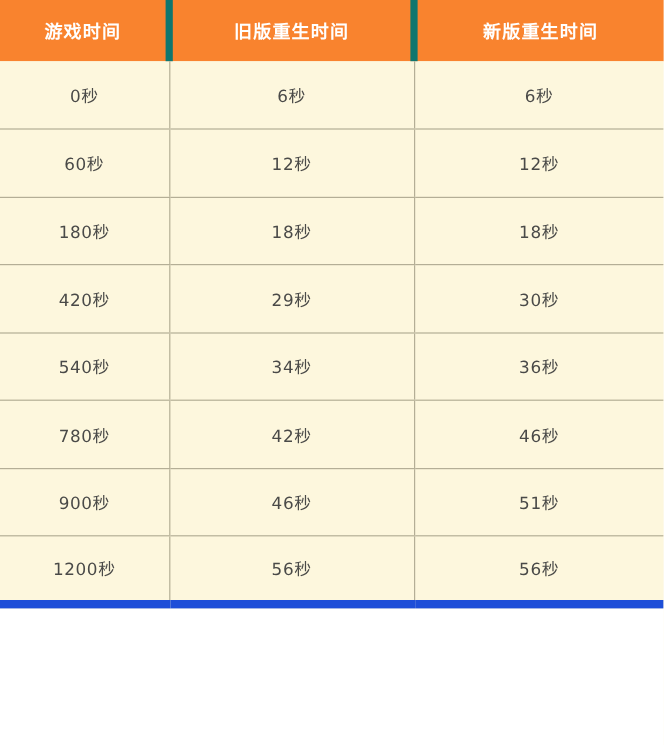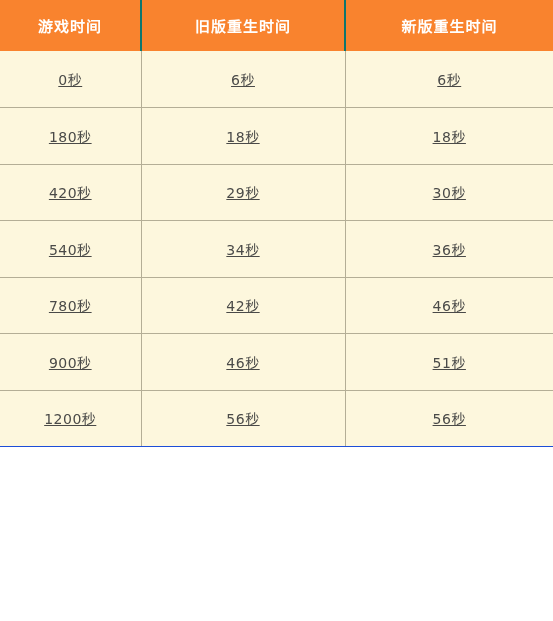--- a/index.html
+++ b/index.html
@@ -40,45 +40,44 @@
     font-weight: bold;
     letter-spacing: 1px;
     text-align: center;
     vertical-align: middle;
     background: #f9832e;
     border: 0;
     box-sizing: border-box;
   }
   .respawn-table th.col-old,
   .respawn-table th.col-new {
-    border-left: 2px solid #0f766e;
+    border-left: 6px solid #0f766e;
   }
 
   
   .respawn-table tbody td {
     height: 56.5px;
     padding: 0;
     margin: 0;
     color: #4a4a48;
     font-size: 14px;
     font-weight: normal;
     letter-spacing: 0.5px;
     text-align: center;
     vertical-align: middle;
     background: #fdf7dd;
     border-bottom: 1px solid #b4ae96;
     box-sizing: border-box;
-    text-decoration: underline;
   }
   .respawn-table tbody td.col-old,
   .respawn-table tbody td.col-new {
     border-left: 1px solid #b4ae96;
   }
   .respawn-table tbody tr:last-child td {
-    border-bottom: 1px solid #1d4ed8;
+    border-bottom: 7px solid #1d4ed8;
   }
 </style>
 </head>
 <body>
 
 <table class="respawn-table">
   <colgroup>
     <col class="c-game">
     <col class="c-old">
     <col class="c-new">
@@ -88,20 +87,25 @@
       <th class="col-game">游戏时间</th>
       <th class="col-old">旧版重生时间</th>
       <th class="col-new">新版重生时间</th>
     </tr>
   </thead>
   <tbody>
     <tr>
       <td class="col-game">0秒</td>
       <td class="col-old">6秒</td>
       <td class="col-new">6秒</td>
+    </tr>
+    <tr>
+      <td class="col-game">60秒</td>
+      <td class="col-old">12秒</td>
+      <td class="col-new">12秒</td>
     </tr>
     <tr>
       <td class="col-game">180秒</td>
       <td class="col-old">18秒</td>
       <td class="col-new">18秒</td>
     </tr>
     <tr>
       <td class="col-game">420秒</td>
       <td class="col-old">29秒</td>
       <td class="col-new">30秒</td>

